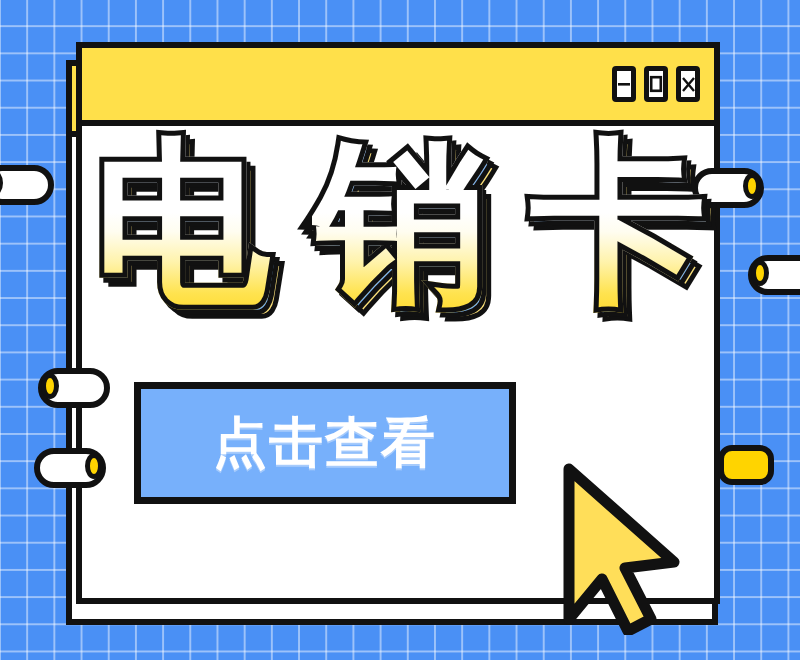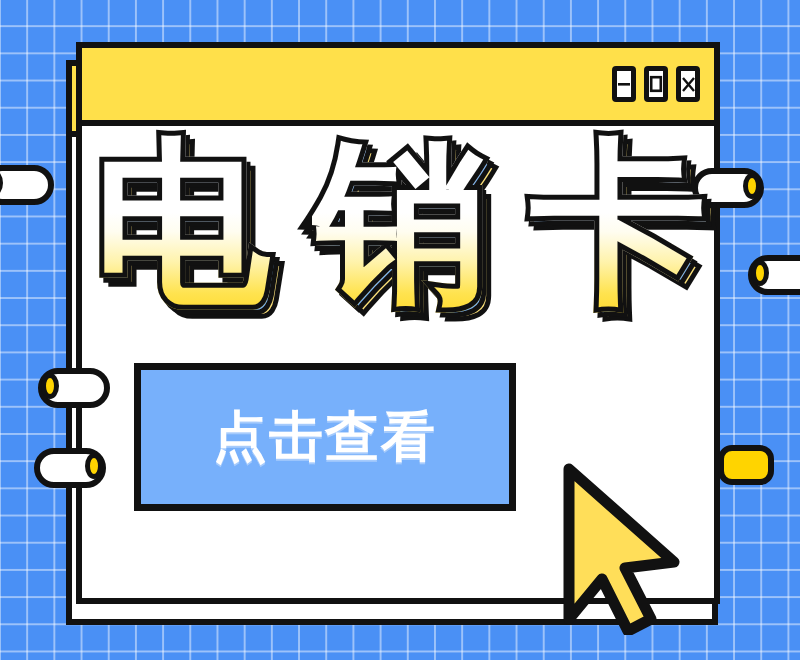--- a/index.html
+++ b/index.html
@@ -161,23 +161,23 @@
         #ffffff 0%, #ffffff 44%, #fffdf0 55%,
         #fff3ac 72%, #ffe34f 90%, #ffdc35 100%);
     -webkit-background-clip: text;
     background-clip: text;
   }
 
   
   #cta-wrap {
     position: absolute;
     left: 134px;
-    top: 363px;
+    top: 382px;
     width: 382px;
-    height: 148px;
+    height: 122px;
   }
   #cta-button {
     position: absolute;
     inset: 0;
     background: #77b0fb;
     border: 7px solid #111111;
     box-sizing: border-box;
     display: flex;
     align-items: center;
     justify-content: center;

